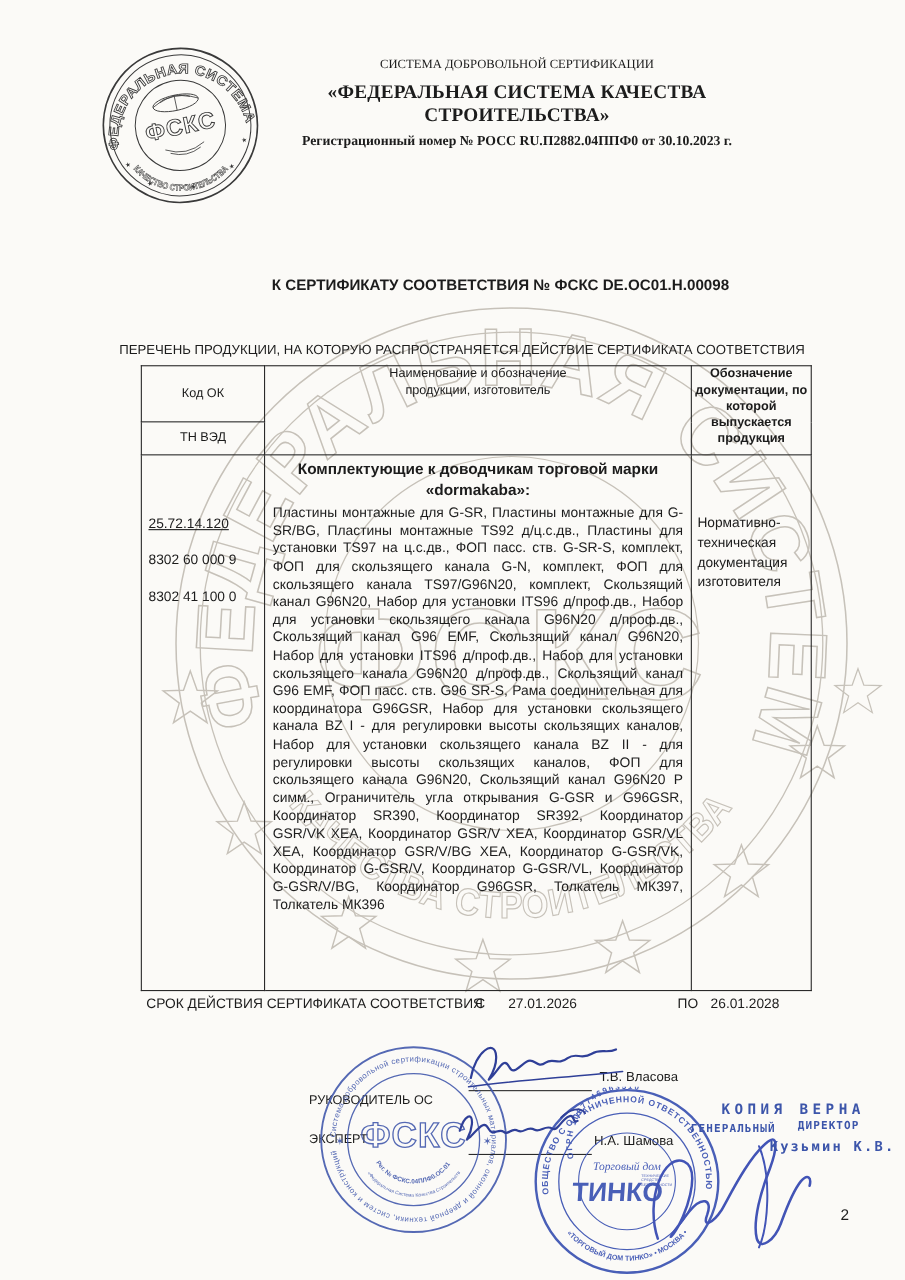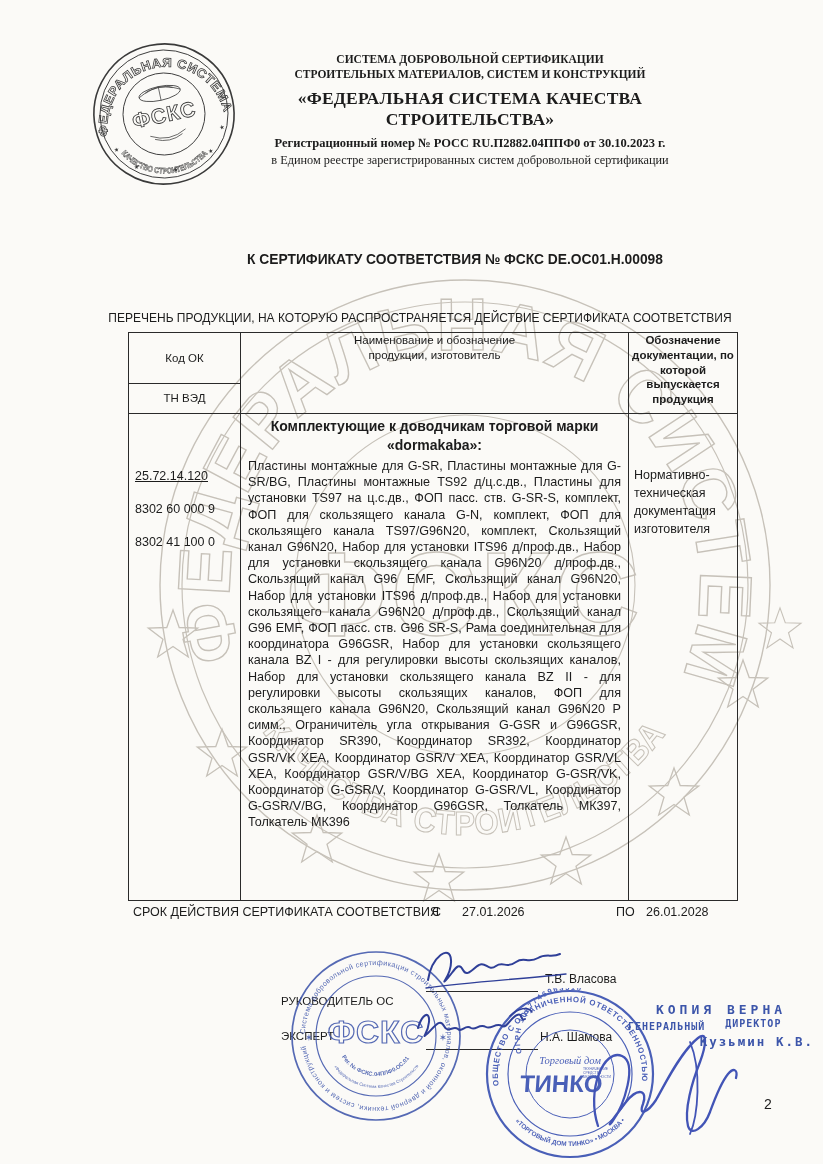--- a/index.html
+++ b/index.html
@@ -1,21 +1,21 @@
 <!DOCTYPE html>
 <html><head>
 <meta charset="utf-8">
 <style>
   html,body{margin:0;padding:0;background:#e8e6e2;}
   .page{position:relative;width:823px;height:1164px;margin:0 auto;background:#fbfaf7;
         overflow:hidden;font-family:"Liberation Sans","DejaVu Sans",sans-serif;color:#1c1c1c;}
   .abs{position:absolute;}
   
   .hdr{left:235px;top:52px;width:470px;text-align:center;font-family:"Liberation Serif","DejaVu Serif",serif;z-index:1;}
-  .hdr-l1,.hdr-l2{font-size:11.5px;font-weight:bold;line-height:15px;}
+  .hdr-l1,.hdr-l2{font-size:11.5px;font-weight:normal;line-height:15px;}
   .hdr-l3{font-size:17.5px;font-weight:bold;margin-top:6px;letter-spacing:.2px;}
   .hdr-l4{font-size:12.5px;font-weight:bold;margin-top:6px;}
   .hdr-l5{font-size:12.3px;margin-top:2px;}
   
   .ttl{left:130px;top:247px;width:650px;text-align:center;z-index:1;}
   .ttl-l1{font-size:17px;font-weight:bold;letter-spacing:.3px;}
   .ttl-l2{font-size:13.8px;font-weight:bold;margin-top:5px;}
   .subttl{left:50px;top:311px;width:740px;text-align:center;font-size:12px;z-index:1;}
   
   table.cert{position:absolute;left:128px;top:332px;width:609px;border-collapse:collapse;table-layout:fixed;z-index:1;}
@@ -108,24 +108,22 @@
         <text x="76" y="135">★</text>
         <text x="114" y="124">★</text>
         <text x="22" y="103">★</text>
         <text x="130" y="103">★</text>
       </g>
     </g>
   </svg>
 
   <div class="abs hdr">
     <div class="hdr-l1">СИСТЕМА ДОБРОВОЛЬНОЙ СЕРТИФИКАЦИИ</div>
-    <div class="hdr-l2">СТРОИТЕЛЬНЫХ МАТЕРИАЛОВ, СИСТЕМ И КОНСТРУКЦИЙ</div>
     <div class="hdr-l3">«ФЕДЕРАЛЬНАЯ СИСТЕМА КАЧЕСТВА СТРОИТЕЛЬСТВА»</div>
     <div class="hdr-l4">Регистрационный номер № РОСС RU.П2882.04ППФ0 от 30.10.2023 г.</div>
-    <div class="hdr-l5">в Едином реестре зарегистрированных систем добровольной сертификации</div>
   </div>
 
   <div class="abs ttl">
     <div class="ttl-l2">К СЕРТИФИКАТУ СООТВЕТСТВИЯ № ФСКС DE.OC01.H.00098</div>
   </div>
   <div class="abs subttl">ПЕРЕЧЕНЬ ПРОДУКЦИИ, НА КОТОРУЮ РАСПРОСТРАНЯЕТСЯ ДЕЙСТВИЕ СЕРТИФИКАТА СООТВЕТСТВИЯ</div>
 
   <table class="cert">
     <colgroup>
         <col class="c1">

